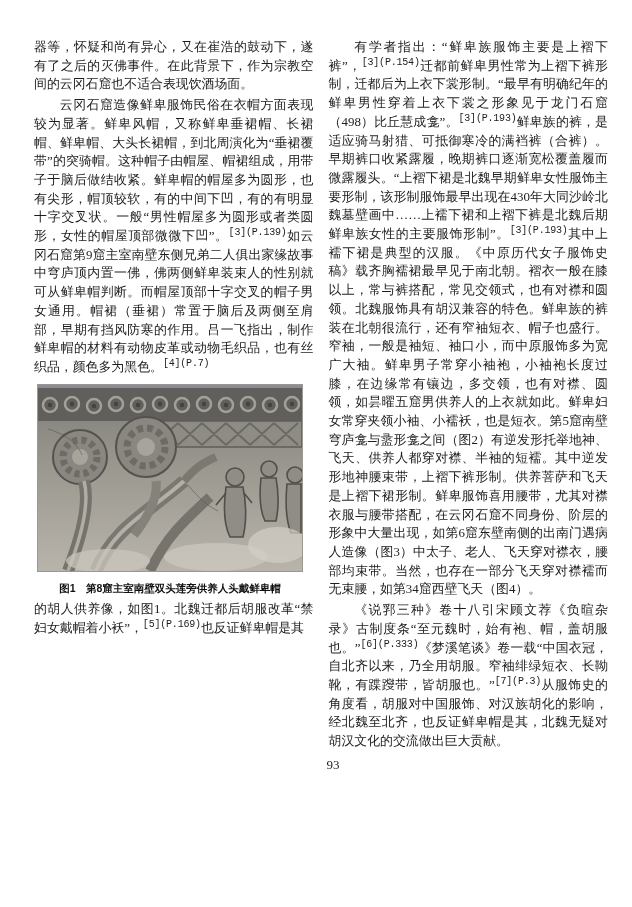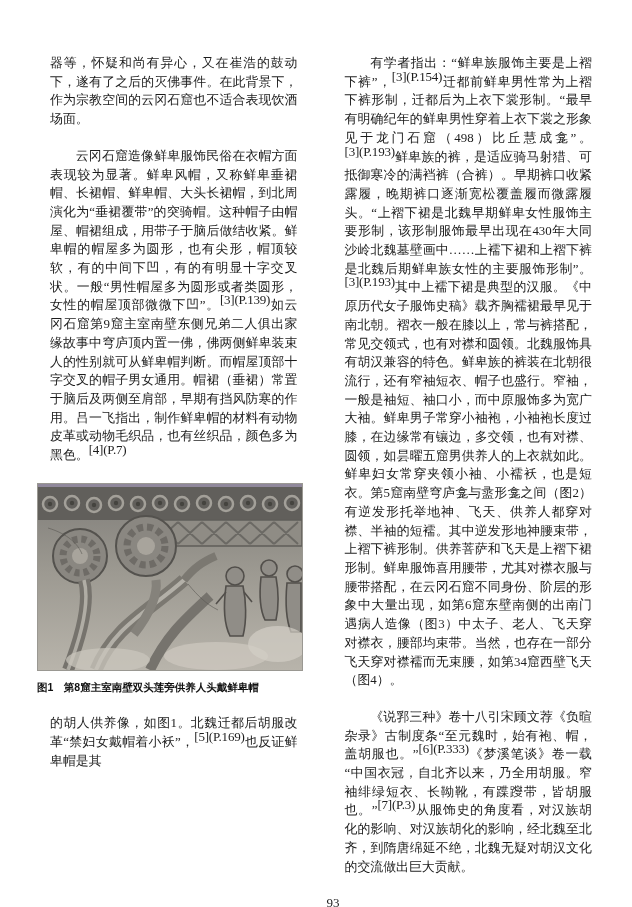--- a/index.html
+++ b/index.html
@@ -5,27 +5,27 @@
   html,body{margin:0;padding:0;background:#ffffff;}
   .sheet{
     width:632px;height:907px;box-sizing:border-box;
     padding:36px 22px 0 32px;
     display:flex;gap:11px;
     font-family:"Liberation Serif","DejaVu Serif",serif;
     font-size:12.9px;line-height:18.7px;color:#1c1c1c;
     background:#ffffff;position:relative;overflow:hidden;
   }
   .col{width:284px;text-align:justify;}
-  .col p{margin:18px;}
+  .col p{margin:2px;}
   .indent{text-indent:2em;}
-  sup.cite{font-size:13px;line-height:0;vertical-align:super;letter-spacing:-0.2px;white-space:nowrap;}
+  sup.cite{font-size:10px;line-height:0;vertical-align:super;letter-spacing:-0.2px;white-space:nowrap;font-family:Liberation Mono, monospace;}
   figure{margin:7px 0 3px 5px;width:266px;}
   figure svg{display:block;border:1px solid #9a9892;}
   figcaption{
-    margin-top:7px;
+    text-align:center;margin-top:7px;
     font-family:"Liberation Sans","DejaVu Sans",sans-serif;
     font-weight:bold;font-size:10.5px;color:#111;
   }
   .pagenum{text-align:left;padding-right:18px;margin-top:5px;font-size:13px;}
 </style>
 </head>
 <body>
 
 <div class="sheet">
 
@@ -106,19 +106,19 @@
       <figcaption>图1　第8窟主室南壁双头莲旁供养人头戴鲜卑帽</figcaption>
     </figure>
 
     <p><span>的胡人供养像，如图1。北魏迁都后胡服改革“禁妇女戴帽着小袄”，</span><sup class="cite">[5](P.169)</sup><span>也反证鲜卑帽是其</span></p>
   </div>
 
   <div class="col">
 
     <p class="indent"><span>有学者指出：“鲜卑族服饰主要是上褶下裤”，</span><sup class="cite">[3](P.154)</sup><span>迁都前鲜卑男性常为上褶下裤形制，迁都后为上衣下裳形制。“最早有明确纪年的鲜卑男性穿着上衣下裳之形象见于龙门石窟（498）比丘慧成龛”。</span><sup class="cite">[3](P.193)</sup><span>鲜卑族的裤，是适应骑马射猎、可抵御寒冷的满裆裤（合裤）。早期裤口收紧露履，晚期裤口逐渐宽松覆盖履而微露履头。“上褶下裙是北魏早期鲜卑女性服饰主要形制，该形制服饰最早出现在430年大同沙岭北魏墓壁画中……上襦下裙和上褶下裤是北魏后期鲜卑族女性的主要服饰形制”。</span><sup class="cite">[3](P.193)</sup><span>其中上襦下裙是典型的汉服。《中原历代女子服饰史稿》载齐胸襦裙最早见于南北朝。褶衣一般在膝以上，常与裤搭配，常见交领式，也有对襟和圆领。北魏服饰具有胡汉兼容的特色。鲜卑族的裤装在北朝很流行，还有窄袖短衣、帽子也盛行。窄袖，一般是袖短、袖口小，而中原服饰多为宽广大袖。鲜卑男子常穿小袖袍，小袖袍长度过膝，在边缘常有镶边，多交领，也有对襟、圆领，如昙曜五窟男供养人的上衣就如此。鲜卑妇女常穿夹领小袖、小襦袄，也是短衣。第5窟南壁穹庐龛与盝形龛之间（图2）有逆发形托举地神、飞天、供养人都穿对襟、半袖的短襦。其中逆发形地神腰束带，上褶下裤形制。供养菩萨和飞天是上褶下裙形制。鲜卑服饰喜用腰带，尤其对襟衣服与腰带搭配，在云冈石窟不同身份、阶层的形象中大量出现，如第6窟东壁南侧的出南门遇病人造像（图3）中太子、老人、飞天穿对襟衣，腰部均束带。当然，也存在一部分飞天穿对襟襦而无束腰，如第34窟西壁飞天（图4）。</span></p>
 
-    <p class="indent"><span>《说郛三种》卷十八引宋顾文荐《负暄杂录》古制度条“至元魏时，始有袍、帽，盖胡服也。”</span><sup class="cite">[6](P.333)</sup><span>《梦溪笔谈》卷一载“中国衣冠，自北齐以来，乃全用胡服。窄袖绯绿短衣、长靿靴，有蹀躞带，皆胡服也。”</span><sup class="cite">[7](P.3)</sup><span>从服饰史的角度看，对汉族胡化的影响、对汉族胡化的影响，经北魏至北齐，到隋唐绵延不绝，北魏无疑对胡汉文化的交流做出巨大贡献。</span></p>
+    <p class="indent"><span>《说郛三种》卷十八引宋顾文荐《负暄杂录》古制度条“至元魏时，始有袍、帽，盖胡服也。”</span><sup class="cite">[6](P.333)</sup><span>《梦溪笔谈》卷一载“中国衣冠，自北齐以来，乃全用胡服。窄袖绯绿短衣、长靿靴，有蹀躞带，皆胡服也。”</span><sup class="cite">[7](P.3)</sup><span>从服饰史的角度看，胡服对中国服饰、对汉族胡化的影响，经北魏至北齐，也反证鲜卑帽是其，北魏无疑对胡汉文化的交流做出巨大贡献。</span></p>
 
 
     <div class="pagenum">93</div>
   </div>
 
 </div>
 
 </body></html>

